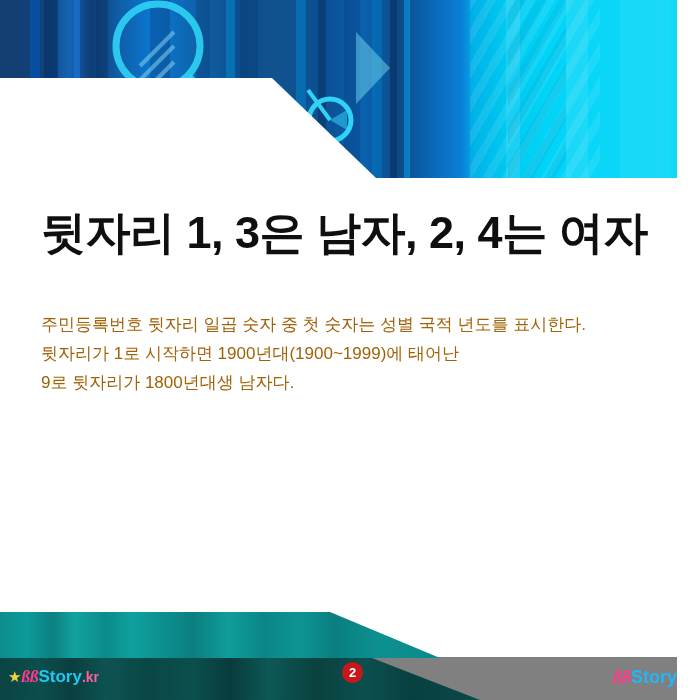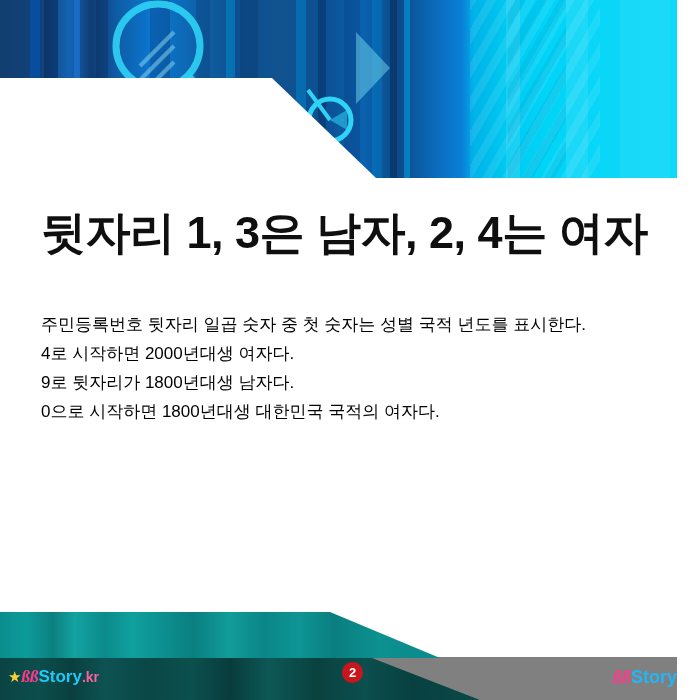--- a/index.html
+++ b/index.html
@@ -118,21 +118,21 @@
     color: #0f0f0f;
     letter-spacing: -0.5px;
     white-space: nowrap;
   }
   .body-text {
     position: absolute;
     left: 41px;
     top: 310px;
     font-size: 17px;
     font-weight: 400;
-    color: #000000;
+    color: #a16207;
     line-height: 29px;
     white-space: nowrap;
   }
   .body-text .line { display: block; }
 
   
   .footer {
     position: absolute;
     left: 0; top: 600px;
     width: 700px; height: 100px;
@@ -281,23 +281,22 @@
       <path d="M4 2 L38 38 L4 74 Z" fill="#7fe4f7" opacity="0.45"></path>
     </svg>
 
     <div class="hdr-cut"></div>
   </div>
 
   <div class="title">뒷자리 1, 3은 남자, 2, 4는 여자</div>
 
   <div class="body-text">
     <span class="line">주민등록번호 뒷자리 일곱 숫자 중 첫 숫자는 성별 국적 년도를 표시한다.</span>
-    <span class="line">4로 시작하면 2000년대생 여자다.</span>
+    <span class="line">뒷자리가 1로 시작하면 1900년대(1900~1999)에 태어난</span>
     <span class="line">9로 뒷자리가 1800년대생 남자다.</span>
-    <span class="line">0으로 시작하면 1800년대생 대한민국 국적의 여자다.</span>
   </div>
 
   <div class="footer">
     <div class="ft-gray"></div>
     <div class="ft-teal-top"></div>
     <div class="ft-teal-bot"></div>
   </div>
 
   <div class="logo-left">
     <span class="star">★</span><span class="bb">ßß</span><span class="star-word">Story</span><span class="kr">.kr</span>

